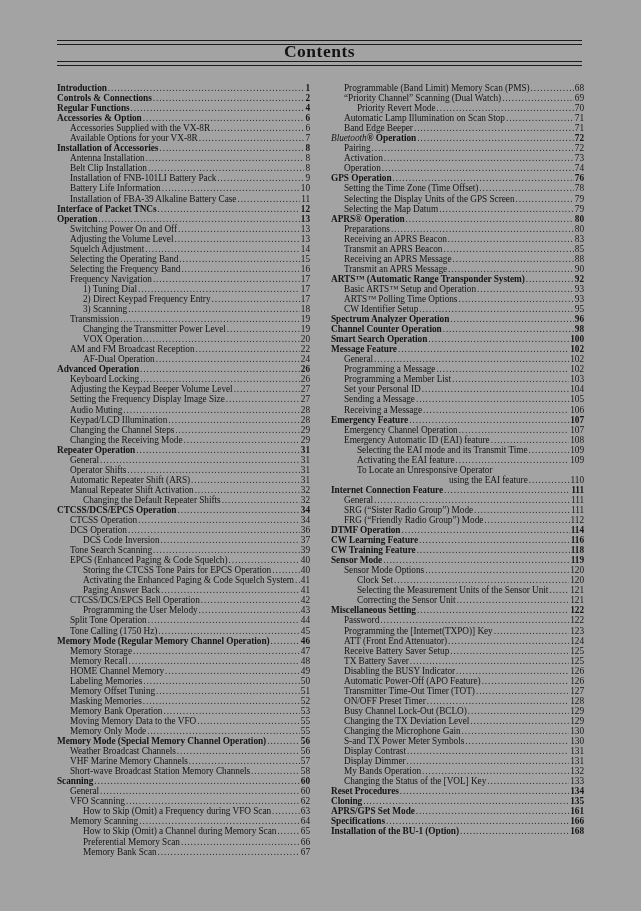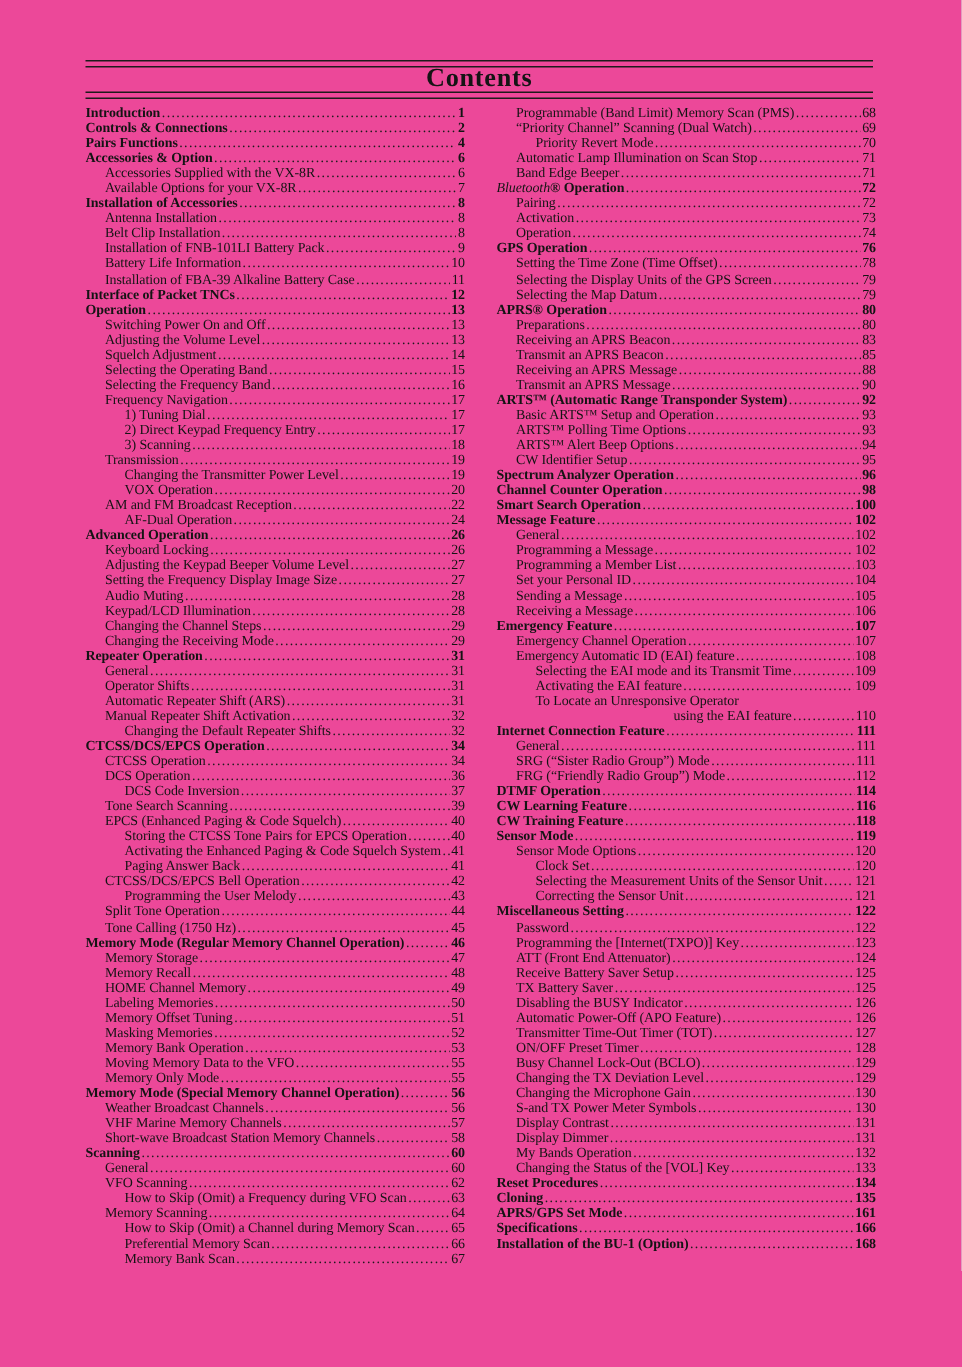--- a/index.html
+++ b/index.html
@@ -1,33 +1,33 @@
 <!DOCTYPE html>
 <html><head>
 <meta charset="utf-8">
 <style>
   html,body{margin:0;padding:0;background:#ddd;}
   .page{
-    position:relative;width:641px;height:911px;background:#ec4899;
+    position:relative;width:641px;height:911px;background:#a3a3a3;
     font-family:"Liberation Serif","DejaVu Serif",serif;color:#141414;
     margin:0 auto;overflow:hidden;
   }
   .rule{
     position:absolute;left:57px;width:525px;height:3px;
     border-top:1.4px solid #1b1b1b;border-bottom:1.4px solid #1b1b1b;
   }
   .rule.top{top:40px}
   .rule.bottom{top:61px}
   .title{
     position:absolute;left:57px;width:525px;top:42px;height:19px;
     text-align:center;font-size:17.5px;font-weight:bold;letter-spacing:.5px;
     line-height:19px;
   }
   .col{
-    position:absolute;top:71px;width:253px;
+    position:absolute;top:83px;width:253px;
     font-size:9.3px;line-height:10.06px;letter-spacing:-0.05px;
   }
   .col.left{left:57px}
   .col.right{left:331px}
   .row{display:flex;align-items:baseline;white-space:nowrap;height:10.06px;overflow:hidden}
   .row .t{flex:0 0 auto}
   .row .ld{flex:1 1 0;min-width:3px;overflow:hidden;margin:0 1px;font-weight:normal;letter-spacing:.9px;color:#1b1b1b}
   .row .ld::after{content:"..........................................................................................................................................."}
   .row .p{flex:0 0 auto}
   .row.b{font-weight:bold}
@@ -48,21 +48,21 @@
         <span class="t">Introduction</span>
         <span class="ld"></span>
         <span class="p">1</span>
       </div>
       <div class="row l0 b">
         <span class="t">Controls &amp; Connections</span>
         <span class="ld"></span>
         <span class="p">2</span>
       </div>
       <div class="row l0 b">
-        <span class="t">Pairs Functions</span>
+        <span class="t">Regular Functions</span>
         <span class="ld"></span>
         <span class="p">4</span>
       </div>
       <div class="row l0 b">
         <span class="t">Accessories &amp; Option</span>
         <span class="ld"></span>
         <span class="p">6</span>
       </div>
       <div class="row l1">
         <span class="t">Accessories Supplied with the VX-8R</span>
@@ -533,25 +533,20 @@
       </div>
       <div class="row l1">
         <span class="t">Basic ARTS™ Setup and Operation</span>
         <span class="ld"></span>
         <span class="p">93</span>
       </div>
       <div class="row l1">
         <span class="t">ARTS™ Polling Time Options</span>
         <span class="ld"></span>
         <span class="p">93</span>
-      </div>
-      <div class="row l1">
-        <span class="t">ARTS™ Alert Beep Options</span>
-        <span class="ld"></span>
-        <span class="p">94</span>
       </div>
       <div class="row l1">
         <span class="t">CW Identifier Setup</span>
         <span class="ld"></span>
         <span class="p">95</span>
       </div>
       <div class="row l0 b">
         <span class="t">Spectrum Analyzer Operation</span>
         <span class="ld"></span>
         <span class="p">96</span>

